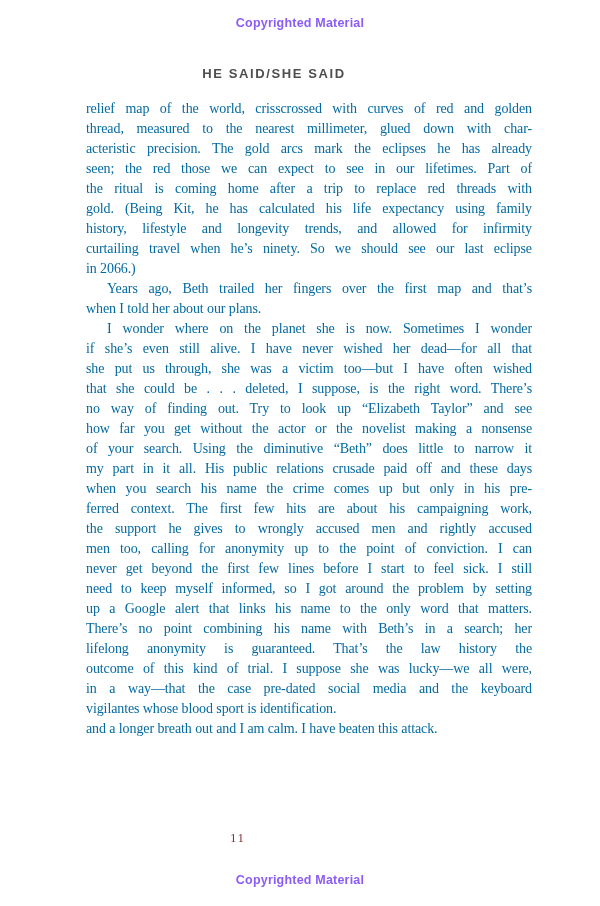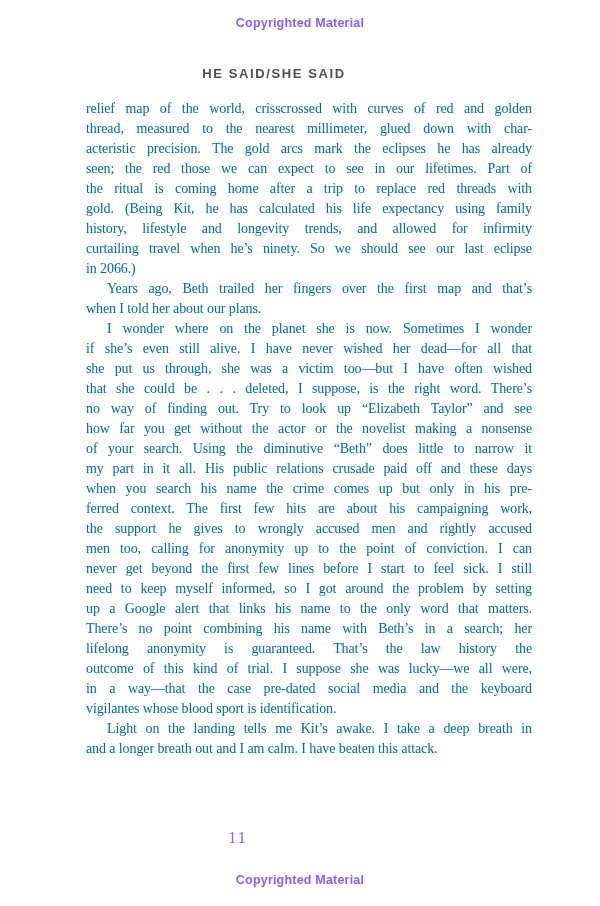--- a/index.html
+++ b/index.html
@@ -67,23 +67,23 @@
   #body-text .line.indent {
     text-indent: 21px;
   }
   #page-number {
     position: absolute;
     top: 831px;
     left: 0;
     width: 476px;
     text-align: center;
     font-family: "Liberation Serif", serif;
-    font-size: 16px;
+    font-size: 12px;
     line-height: 14px;
-    color: #8b5cf6;
+    color: #7f1d1d;
     letter-spacing: 2px;
   }
 </style>
 </head>
 <body>
 
 <div id="page">
   <div id="top-notice" class="notice">Copyrighted Material</div>
   <div id="running-header">HE SAID/SHE SAID</div>
   <div id="body-text">
@@ -111,18 +111,17 @@
       <div class="line">the support he gives to wrongly accused men and rightly accused</div>
       <div class="line">men too, calling for anonymity up to the point of conviction. I can</div>
       <div class="line">never get beyond the first few lines before I start to feel sick. I still</div>
       <div class="line">need to keep myself informed, so I got around the problem by setting</div>
       <div class="line">up a Google alert that links his name to the only word that matters.</div>
       <div class="line">There’s no point combining his name with Beth’s in a search; her</div>
       <div class="line">lifelong anonymity is guaranteed. That’s the law history the</div>
       <div class="line">outcome of this kind of trial. I suppose she was lucky—we all were,</div>
       <div class="line">in a way—that the case pre-dated social media and the keyboard</div>
       <div class="line para-end">vigilantes whose blood sport is identification.</div>
-      <div class="line indent">Light on the landing tells me Kit’s awake. I take a deep breath in</div>
       <div class="line para-end">and a longer breath out and I am calm. I have beaten this attack.</div>
     </div>
   <div id="page-number">11</div>
   <div id="bottom-notice" class="notice">Copyrighted Material</div>
 </div>
 
 </body></html>

